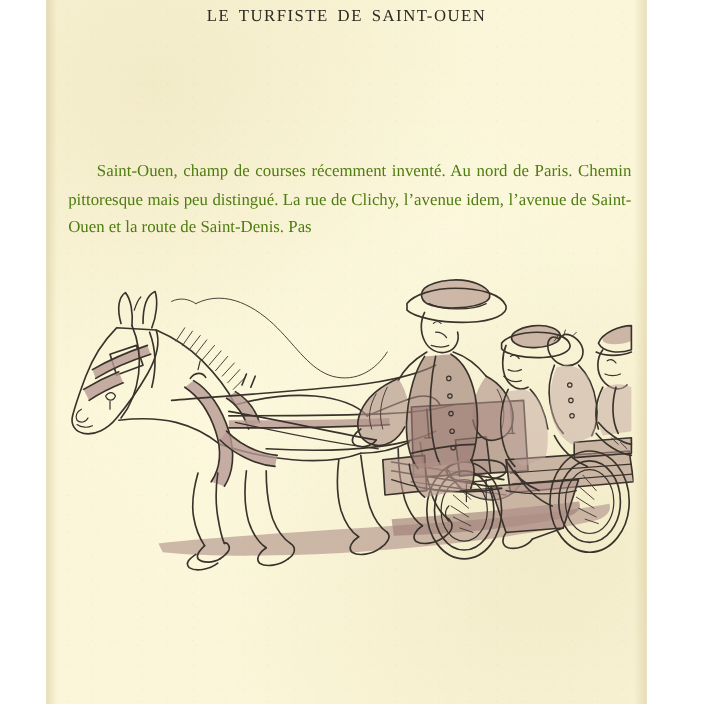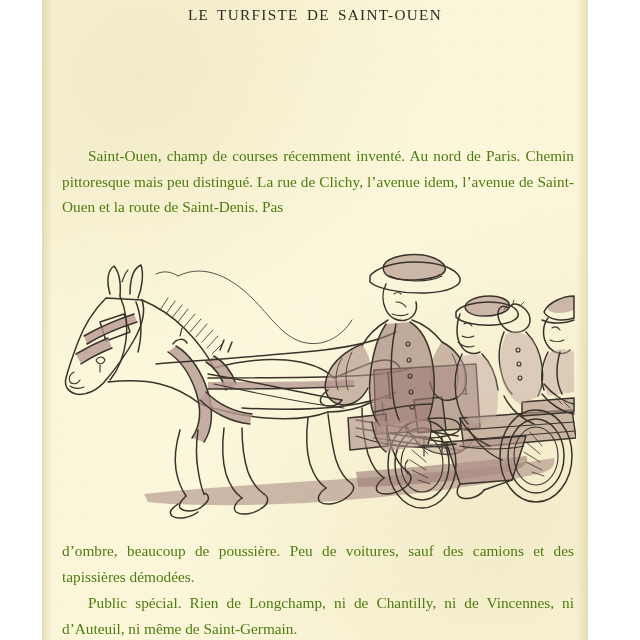--- a/index.html
+++ b/index.html
@@ -412,18 +412,16 @@
           <path class="ln" d="M488 152 C496 162 508 170 518 172"></path>
           <path class="ln" d="M486 162 C494 172 506 180 518 182"></path>
           <path class="lnf" d="M500 166 L506 172 M508 170 L514 176"></path>
         </g>
 
         <path class="ln" d="M286 168 C250 162 200 150 152 142"></path>
         <path class="lnt" d="M288 176 C252 172 204 162 158 152"></path>
       </svg>
     </div>
 
-    <div class="para" id="para-mid">d’ombre, beaucoup de poussière. Peu de voitures, sauf des camions et des tapissières démodées.</div>
-
-    <div class="para indent" id="para-bot">Public spécial. Rien de Longchamp, ni de Chantilly, ni de Vincennes, ni d’Auteuil, ni même de Saint-Germain.</div>
+
 
   </div>
 </div>
 
 </body></html>

